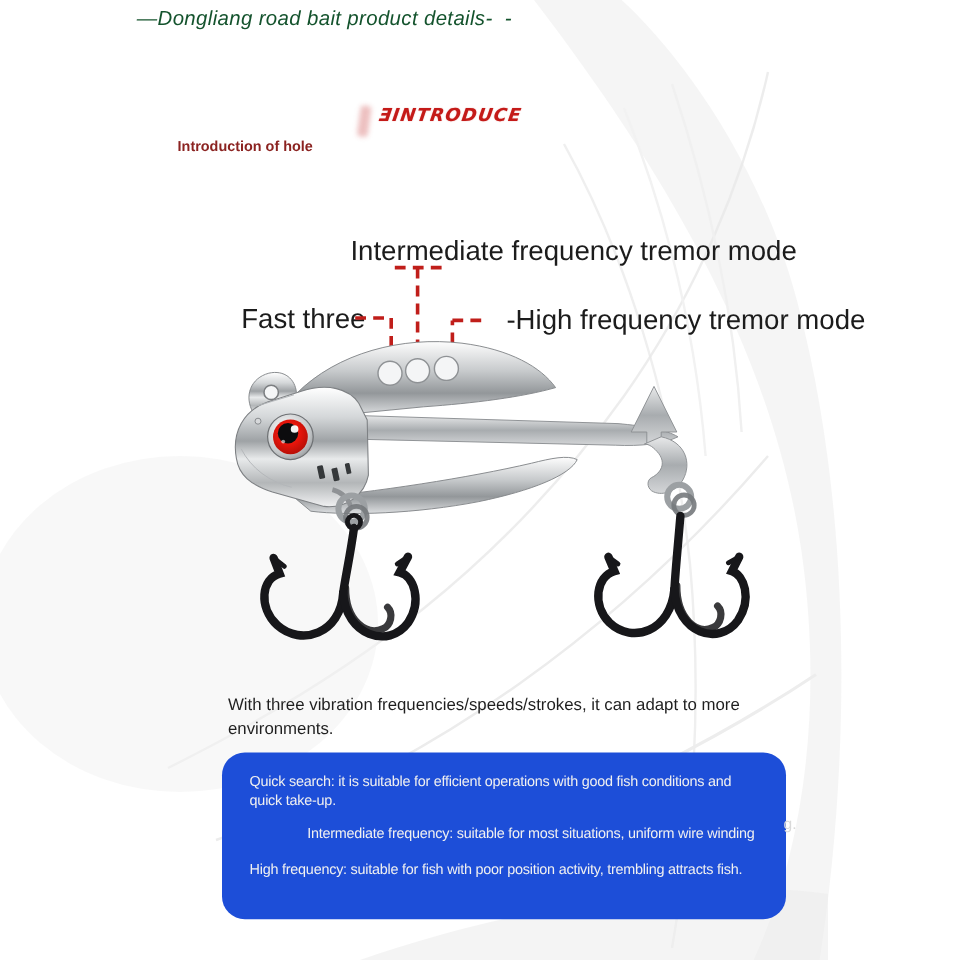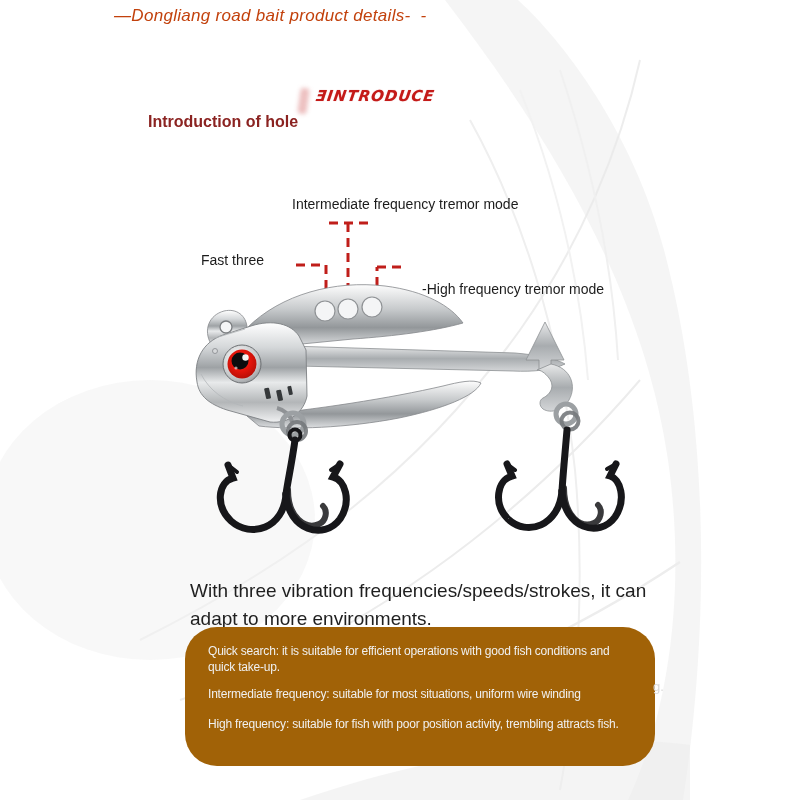--- a/index.html
+++ b/index.html
@@ -5,55 +5,55 @@
   html,body{margin:0;padding:0;background:#ffffff;}
   .canvas{
     position:relative;width:800px;height:800px;background:#ffffff;overflow:hidden;
     font-family:"Liberation Sans",sans-serif;color:#1a1a1a;
   }
   .abs{position:absolute;}
   svg{display:block;}
 
   .page-title{
     left:114px;top:6px;font-style:italic;font-size:17px;letter-spacing:.3px;
-    color:#c2410c;white-space:pre;
+    color:#14532d;white-space:pre;
   }
   .badge-smudge{
     left:299px;top:88px;width:9px;height:26px;background:rgba(190,30,28,.28);
     filter:blur(2px);transform:rotate(8deg);border-radius:3px;
   }
   .introduce-badge{
     left:316px;top:87px;font-family:"DejaVu Sans","Liberation Sans",sans-serif;
     font-size:15px;font-weight:bold;font-style:italic;color:#c41a18;
     letter-spacing:1px;transform:skewX(-8deg);text-shadow:0 0 1px rgba(196,26,24,.45);
   }
-  .section-heading{left:148px;top:108px;font-size:16px;font-weight:bold;line-height:28px;}
+  .section-heading{left:148px;top:108px;font-size:12px;font-weight:bold;line-height:28px;}
   .section-heading .h1{display:block;color:#8b2321;}
   .section-heading .h2{display:block;color:#c0706c;}
 
-  .callout-label{font-size:14px;color:#1c1c1c;}
+  .callout-label{font-size:23px;color:#1c1c1c;}
   .label-intermediate{left:292px;top:196px;}
   .label-fast{left:201px;top:252px;}
-  .label-high{left:422px;top:253px;margin-top:28px;}
+  .label-high{left:422px;top:253px;}
 
   .connectors{left:0;top:0;pointer-events:none;}
   .bg{left:0;top:0;}
   .lure{left:185px;top:278px;}
 
-  .caption{left:190px;top:577px;width:470px;font-size:19px;line-height:1.45;color:#1f1f1f;}
+  .caption{left:190px;top:577px;width:470px;font-size:14px;line-height:1.45;color:#1f1f1f;}
 
   .infobox{
     left:185px;top:627px;width:470px;height:139px;box-sizing:border-box;
-    background:#a16207;border-radius:32px;padding:17px 20px 0 23px;overflow:hidden;
+    background:#1d4ed8;border-radius:19px;padding:17px 20px 0 23px;overflow:hidden;
   }
   .infobox p{
     margin:0;color:#f0f0f0;font-size:12px;line-height:1.32;letter-spacing:-.2px;
   }
   .infobox p.p1{margin-bottom:11px;}
-  .infobox p.p2{margin-bottom:15px;}
+  .infobox p.p2{margin-bottom:15px;margin-left:48px;}
   .overflow-g{left:653px;top:679px;font-size:13px;color:#d9d9d9;}
 </style>
 </head>
 <body>
 
 <div class="canvas">
 
   <svg class="bg abs" width="800" height="800" viewBox="0 0 800 800">
     <path d="M445,0 C560,150 645,300 668,460 C688,600 665,720 628,800 L683,800 C708,640 712,430 664,250 C632,130 562,40 518,0 Z" fill="#ededed" opacity="0.55"></path>
     <path d="M470,120 C520,210 560,330 575,470 C585,580 578,690 560,790" stroke="#efefef" stroke-width="2" fill="none"></path>

